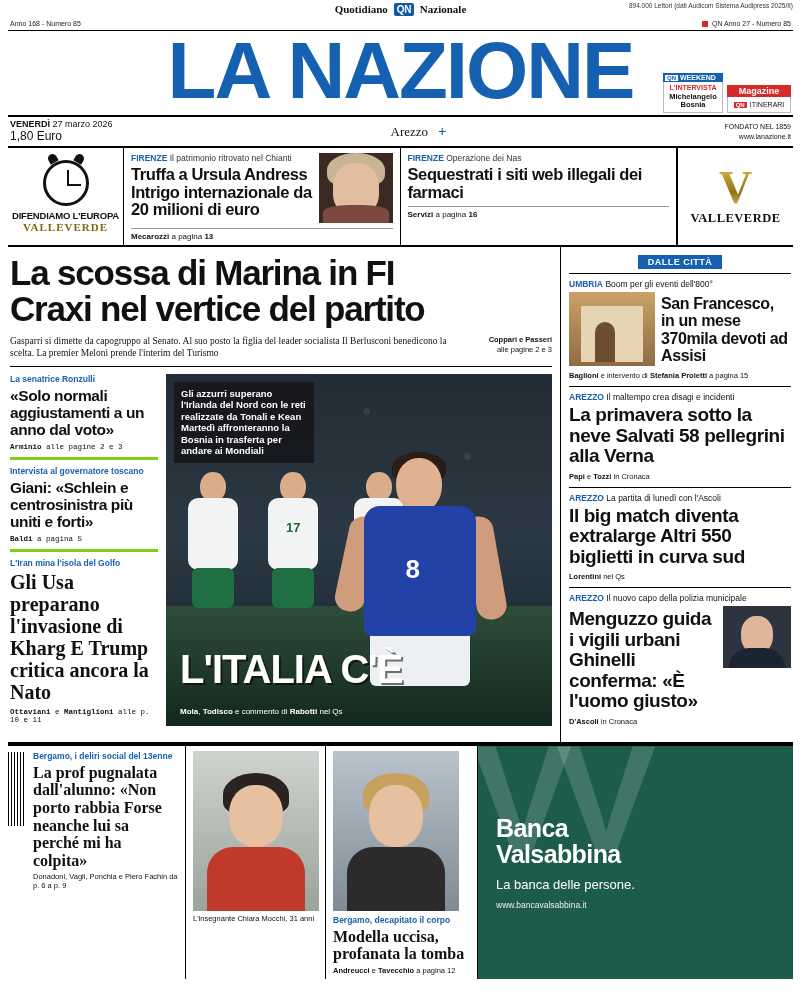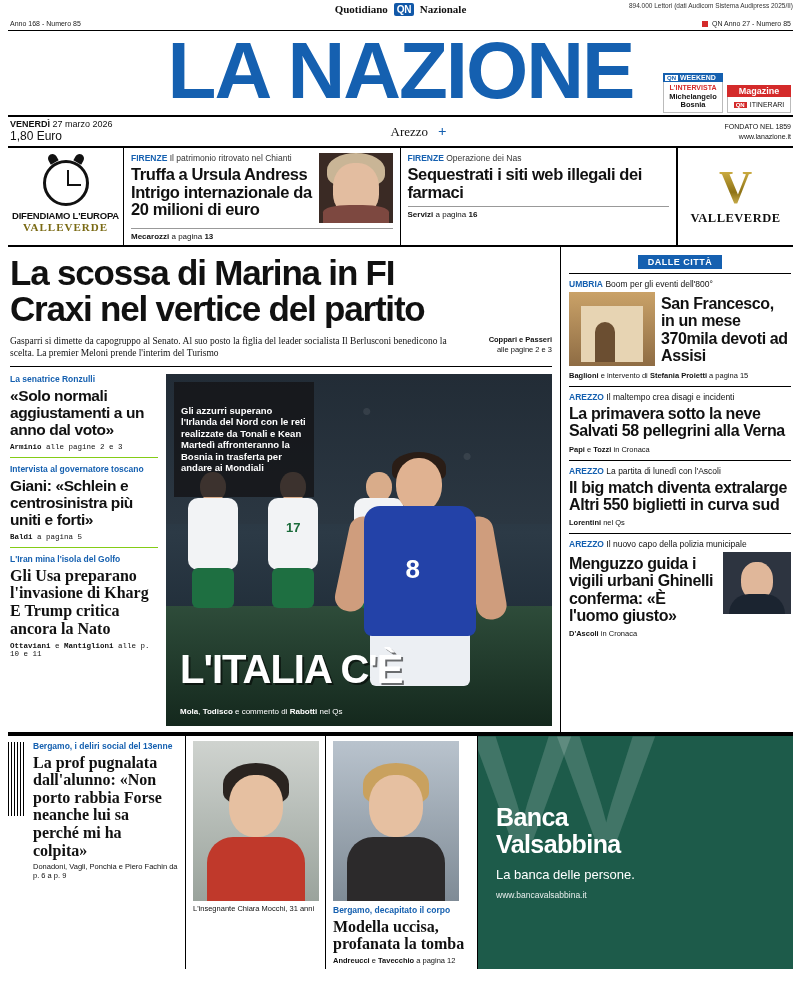--- a/index.html
+++ b/index.html
@@ -122,28 +122,28 @@
   }
   .lead .sub {
     display:flex; gap:8px; margin-top:7px; padding-bottom:6px; border-bottom:1px solid #000;
   }
   .lead .sub p { margin:0; font-family:"Liberation Serif",serif; font-size:9.5px; line-height:1.3; flex:1;}
   .lead .sub .refs { font-family:"Liberation Sans",sans-serif; font-size:7.5px; text-align:right; width:88px; line-height:1.35;}
   .lead .sub .refs b { display:block; }
 
   .cols { display:flex; gap:8px; margin-top:7px; }
   .col-left { width:148px; }
-  .art { padding-bottom:6px; margin-bottom:6px; border-bottom:1px solid #84cc16;}
+  .art { padding-bottom:6px; margin-bottom:6px; border-bottom:3px solid #84cc16;}
   .art:last-child { border-bottom:none; }
   .art .kicker { color:#1560b0; font-family:"Liberation Sans",sans-serif; font-size:8.5px; font-weight:bold; }
   .art h3 {
     margin:3px 0 0; font-family:"Liberation Sans",sans-serif; font-weight:bold;
     font-size:15.5px; line-height:1.1; letter-spacing:-0.4px;
   }
-  .art h3.serif { font-family:"Liberation Serif",serif; font-weight:bold; font-size:16px; letter-spacing:0;}
+  .art h3.serif { font-family:"Liberation Serif",serif; font-weight:bold; font-size:20px; letter-spacing:0;}
   .art .sign { font-family:Liberation Mono, monospace; font-size:7.5px; margin-top:5px;}
 
   .photo-main {
     flex:1; position:relative; height:352px; overflow:hidden;
     background:linear-gradient(180deg,#1d2630 0%,#2c3a46 45%,#14202b 100%);
   }
   .pitch { position:absolute; left:0; right:0; bottom:0; height:120px; background:linear-gradient(180deg,#2e4c3a,#14281d);}
   .crowd { position:absolute; left:0; right:0; top:0; height:150px; background:
       radial-gradient(circle at 18% 40%, rgba(255,255,255,.1) 0 3px, transparent 4px),
       radial-gradient(circle at 52% 25%, rgba(255,255,255,.08) 0 3px, transparent 4px),
@@ -159,21 +159,21 @@
   .player .shorts { position:absolute; left:26px; top:172px; width:100px;height:56px; background:#eceff3; border-radius:6px;}
   .mate { position:absolute; bottom:104px; width:62px; height:150px; }
   .mate .h { position:absolute; left:18px; top:0; width:26px;height:30px;border-radius:48%; background:#d9ac8a;}
   .mate .t { position:absolute; left:6px; top:26px; width:50px;height:72px; background:#f2f3f5; border-radius:10px;}
   .mate .n { position:absolute; left:24px; top:48px; font-family:"Liberation Sans",sans-serif; font-weight:bold; font-size:13px; color:#1b6b3a;}
   .mate .g { position:absolute; left:10px; top:96px; width:42px;height:40px; background:#1e6f41; border-radius:6px;}
   .mate.m1 { left:16px; } .mate.m2 { left:96px; } .mate.m3 { left:182px; }
 
   .photo-caption {
     position:absolute; left:8px; top:8px; width:140px; background:rgba(20,20,22,.8); color:#fff;
-    font-family:"Liberation Sans",sans-serif; font-weight:bold; font-size:9.5px; line-height:1.22; padding:23px 7px;
+    font-family:"Liberation Sans",sans-serif; font-weight:bold; font-size:9.5px; line-height:1.22; padding:6px 7px;
   }
   .photo-title {
     position:absolute; left:14px; bottom:34px; color:#fff;
     font-family:"Liberation Sans",sans-serif; font-weight:bold; font-size:40px; letter-spacing:-1px;
     text-shadow:2px 2px 0 rgba(0,0,0,.55);
   }
   .photo-credit {
     position:absolute; left:14px; bottom:10px; color:#fff;
     font-family:"Liberation Sans",sans-serif; font-size:8px;
   }
@@ -183,21 +183,21 @@
   .dalle span { background:#1560b0; color:#fff; font-family:"Liberation Sans",sans-serif; font-weight:bold; font-size:9px; padding:2px 10px; letter-spacing:0.5px;}
   .rail-item { border-top:1px solid #000; padding:5px 0 6px; }
   .rail-item:first-of-type { border-top:none; }
   .rail-k { font-family:"Liberation Sans",sans-serif; font-size:8.5px; }
   .rail-k .city { color:#1560b0; font-weight:bold; }
   .rail-flex { display:flex; gap:6px; margin-top:3px; }
   .rail-item h3 {
     margin:3px 0 0; font-family:"Liberation Sans",sans-serif; font-weight:bold;
     font-size:16px; line-height:1.08; letter-spacing:-0.4px; flex:1;
   }
-  .rail-item h3.small { font-size:16px; }
+  .rail-item h3.small { font-size:19px; }
   .rail-sign { font-family:"Liberation Sans",sans-serif; font-size:7.5px; margin-top:5px;}
   .rail-photo { width:86px; height:74px; flex:none; background:#6f5340; position:relative; overflow:hidden;}
   .rail-photo.basilica { background:linear-gradient(180deg,#caa268,#8e6c44); }
   .rail-photo.basilica:after { content:""; position:absolute; left:12px; top:14px; width:62px;height:56px; background:#e7d4b3; }
   .rail-photo.basilica:before { content:""; position:absolute; left:26px; top:30px; width:20px;height:40px; background:#6b4e31; border-radius:10px 10px 0 0; z-index:2;}
   .rail-photo.man { width:68px; height:62px; background:#2d3440; }
   .rail-photo.man .f { position:absolute; left:18px; top:10px; width:32px;height:38px;border-radius:46%; background:#e0b79a;}
   .rail-photo.man .s { position:absolute; left:6px; bottom:0; width:56px;height:20px; background:#1b2430; border-radius:24px 24px 0 0;}
 
   

